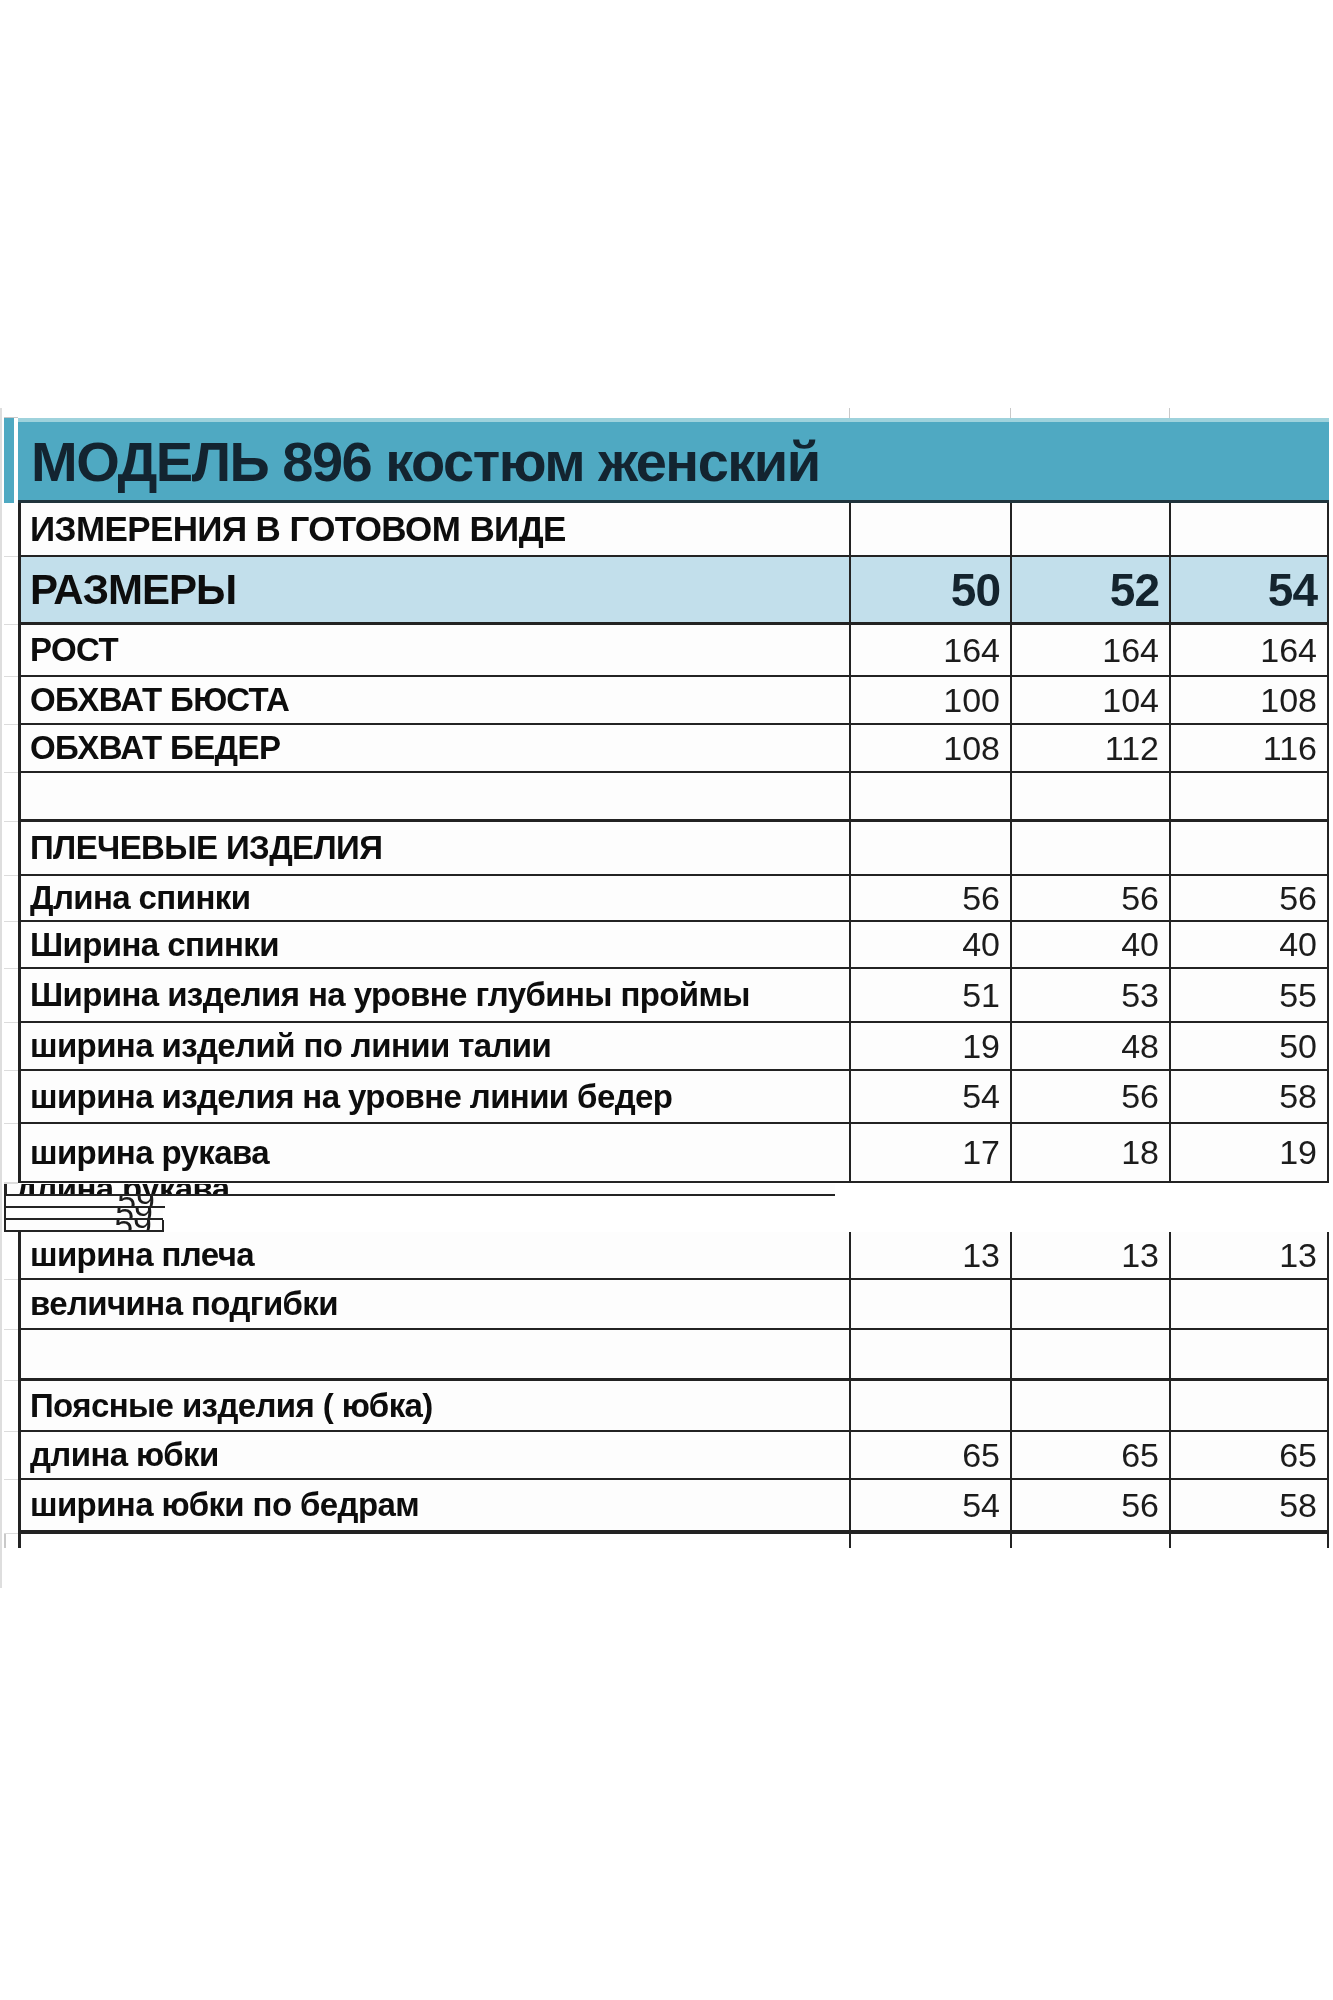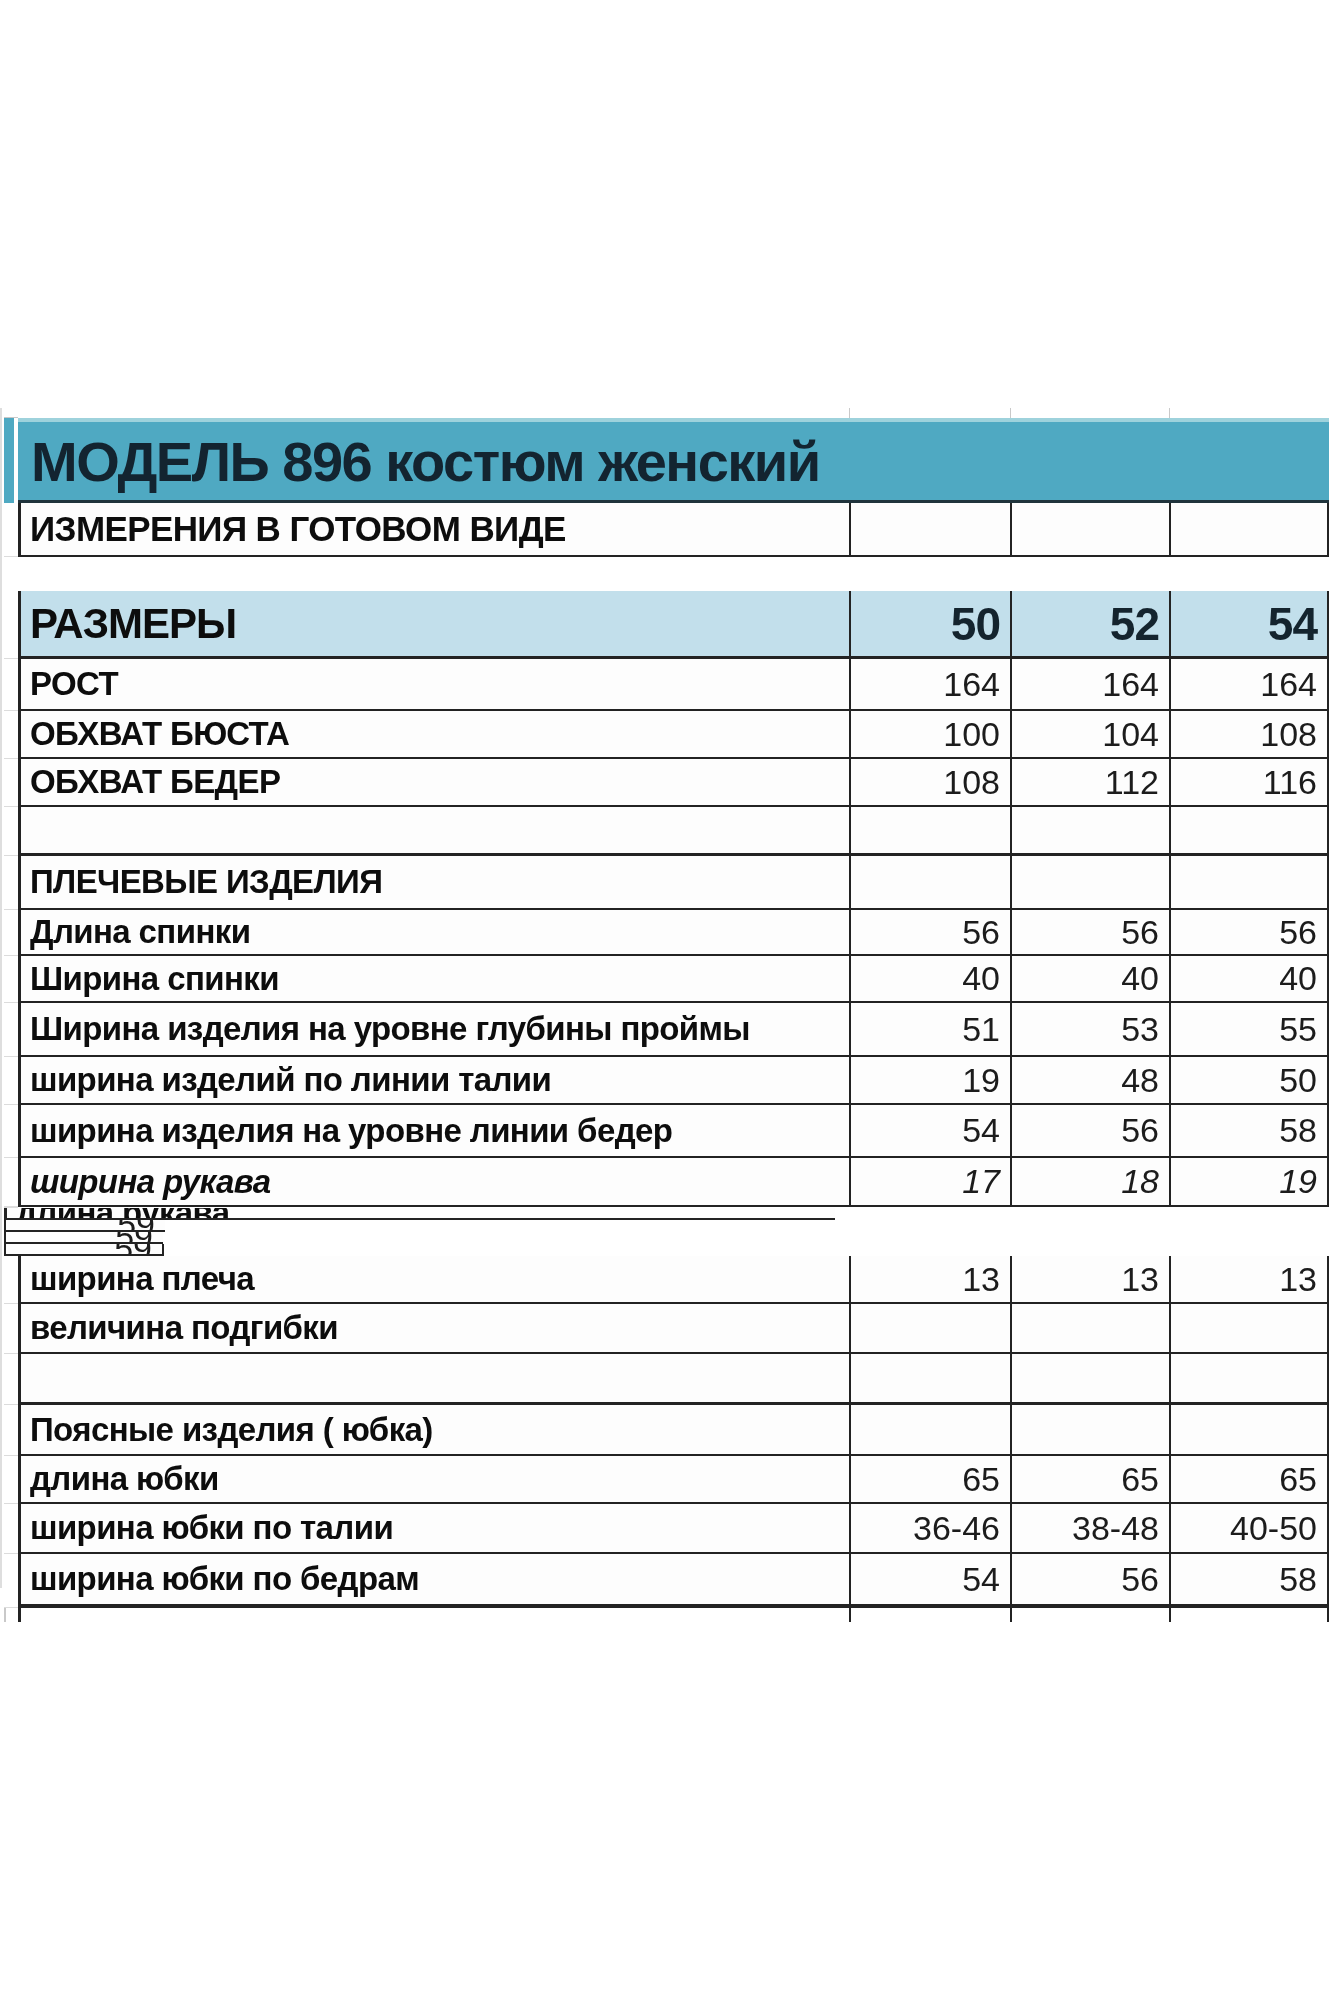--- a/index.html
+++ b/index.html
@@ -37,21 +37,21 @@
   .title-cell{width:1311px; background:var(--header_bg);
               border-top:4px solid var(--header_top); border-bottom:3px solid #20343c;
               color:var(--title_text); font-weight:700; font-size:56px; letter-spacing:-1.5px;
               padding-left:13px;}
 
   
   .izm-row{height:54px;}
   .izm-row .label{font-size:35px;}
 
   
-  .sizes-row{height:68px;margin-top:34px;}
+  .sizes-row{height:68px;}
   .sizes-row .label,.sizes-row .val{background:var(--sizes_bg); border-bottom:3px solid var(--grid);}
   .sizes-row .label{font-size:42px; letter-spacing:-1px;}
   .sizes-row .val{font-weight:700; font-size:46px; letter-spacing:-1px; color:#14242e;}
 
   
   .row.empty .label,.row.empty .val{border-bottom:3px solid var(--grid);}
   .row.last .label,.row.last .val{border-bottom:4px solid var(--grid);}
 
   
   .stub{height:14px;}
@@ -169,21 +169,21 @@
   </div>
 
   <div class="row data" style="height: 53px;">
     <div class="cell gutter"></div>
     <div class="cell label">ширина изделия на уровне линии бедер</div>
     <div class="cell val v1">54</div>
     <div class="cell val v2">56</div>
     <div class="cell val v3">58</div>
   </div>
 
-  <div class="row data" style="height: 49px; font-style: italic;">
+  <div class="row data" style="height: 59px;">
     <div class="cell gutter"></div>
     <div class="cell label">ширина рукава</div>
     <div class="cell val v1">17</div>
     <div class="cell val v2">18</div>
     <div class="cell val v3">19</div>
   </div>
 
   <div class="row data" style="height: 49px; flex-direction: column;">
     <div class="cell gutter"></div>
     <div class="cell label">длина рукава</div>
@@ -225,27 +225,20 @@
   </div>
 
   <div class="row data" style="height: 48px;">
     <div class="cell gutter"></div>
     <div class="cell label">длина юбки</div>
     <div class="cell val v1">65</div>
     <div class="cell val v2">65</div>
     <div class="cell val v3">65</div>
   </div>
 
-  <div class="row data" style="height: 50px;">
-    <div class="cell gutter"></div>
-    <div class="cell label">ширина юбки по талии</div>
-    <div class="cell val v1">36-46</div>
-    <div class="cell val v2">38-48</div>
-    <div class="cell val v3">40-50</div>
-  </div>
 
   <div class="row data last" style="height: 54px;">
     <div class="cell gutter"></div>
     <div class="cell label">ширина юбки по бедрам</div>
     <div class="cell val v1">54</div>
     <div class="cell val v2">56</div>
     <div class="cell val v3">58</div>
   </div>
 </div>
 

